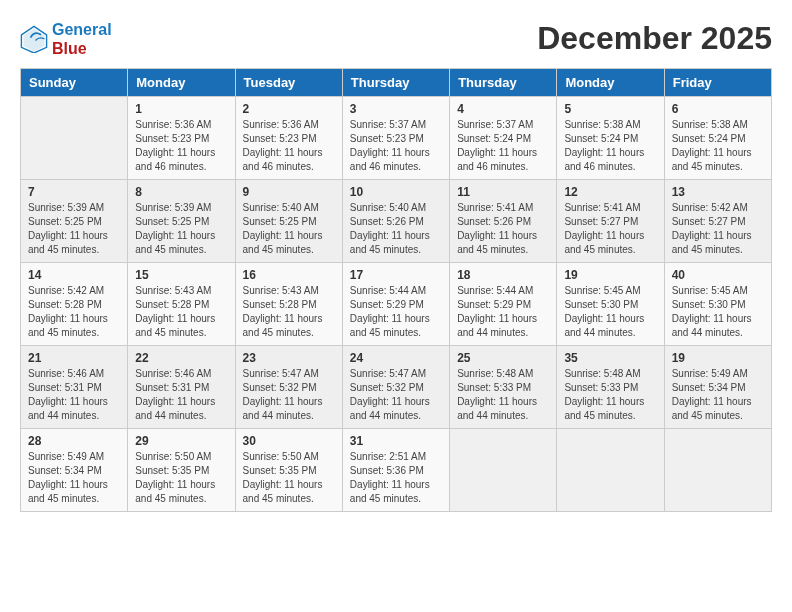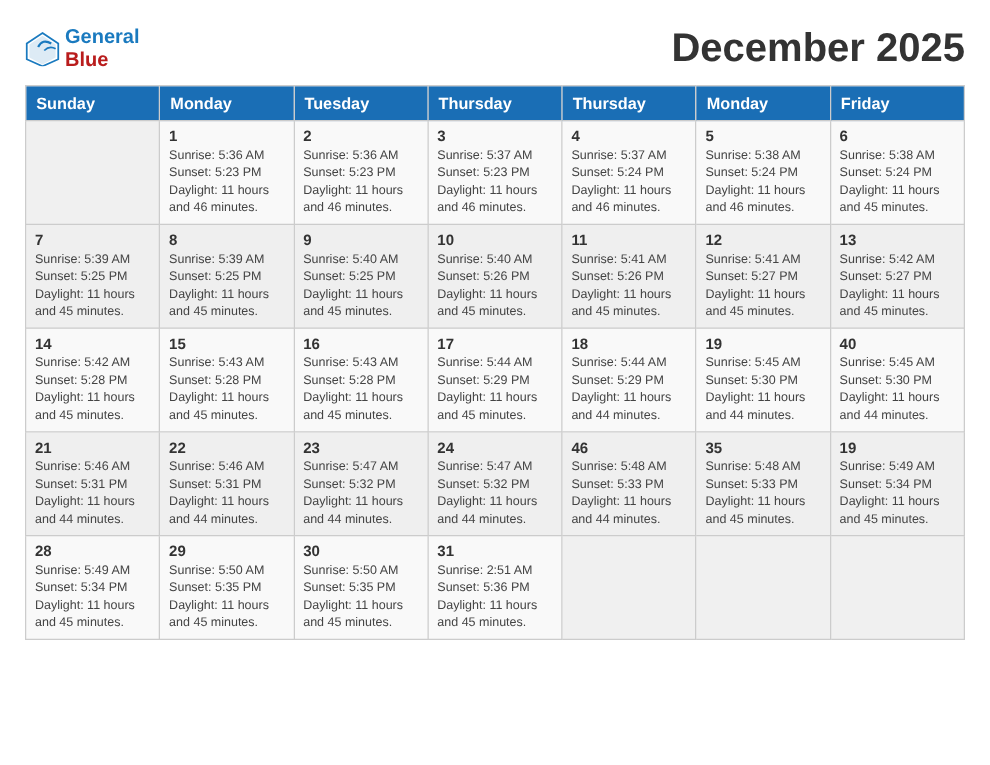--- a/index.html
+++ b/index.html
@@ -269,21 +269,21 @@
 Sunset: 5:32 PM
 Daylight: 11 hours and 44 minutes.</div>
         </td>
         <td>
           <span class="day-num">24</span>
           <div class="day-info" style="white-space: pre-line;">Sunrise: 5:47 AM
 Sunset: 5:32 PM
 Daylight: 11 hours and 44 minutes.</div>
         </td>
         <td>
-          <span class="day-num">46</span>
+          <span class="day-num">25</span>
           <div class="day-info" style="white-space: pre-line;">Sunrise: 5:48 AM
 Sunset: 5:33 PM
 Daylight: 11 hours and 44 minutes.</div>
         </td>
         <td>
           <span class="day-num">35</span>
           <div class="day-info" style="white-space: pre-line;">Sunrise: 5:48 AM
 Sunset: 5:33 PM
 Daylight: 11 hours and 45 minutes.</div>
         </td>

